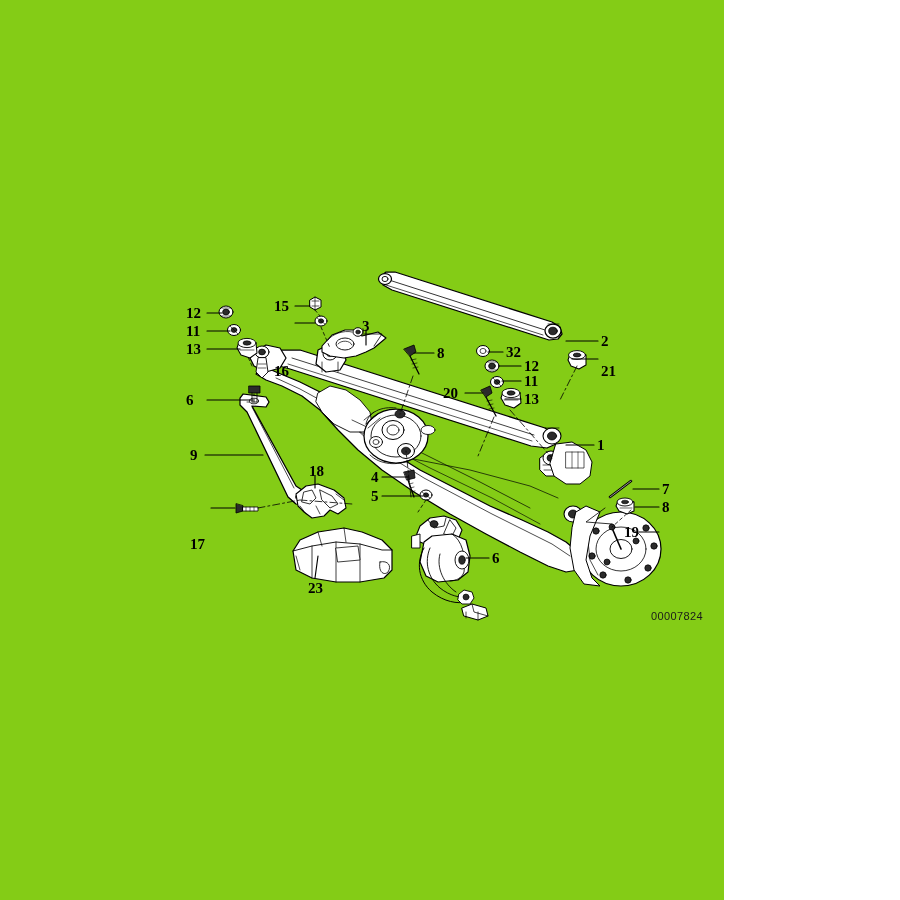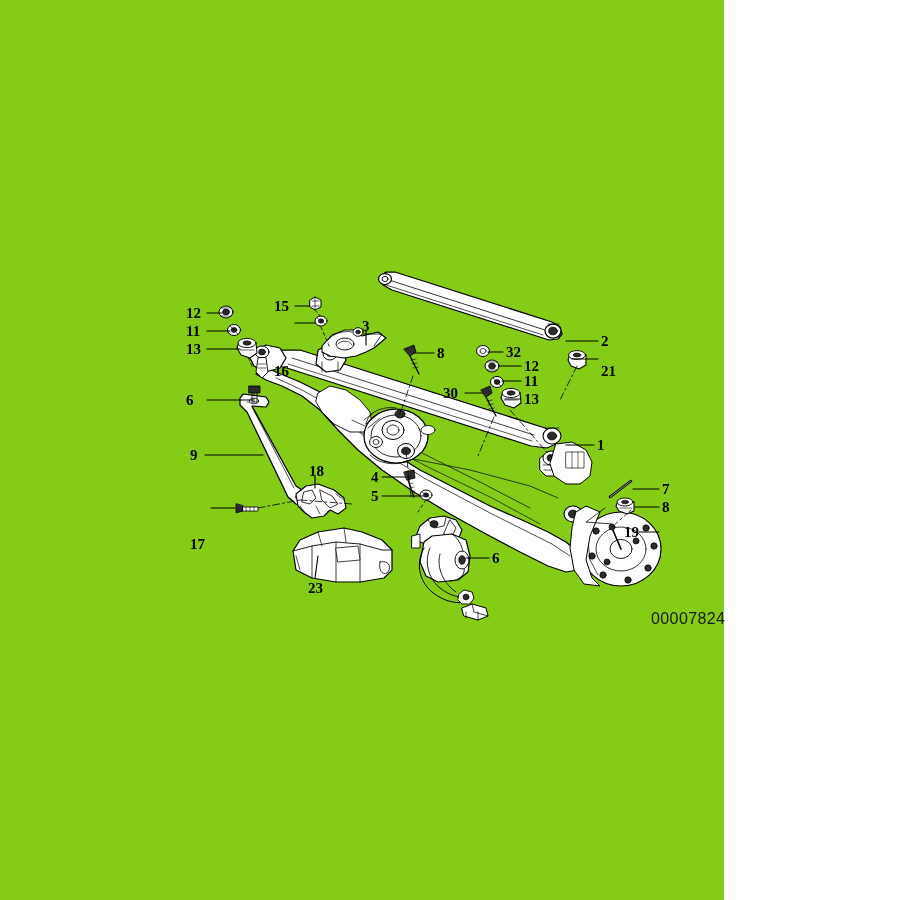--- a/index.html
+++ b/index.html
@@ -5,21 +5,21 @@
 <style>
   html,body{margin:0;padding:0;background:#ffffff;}
   body{width:900px;height:900px;overflow:hidden;
        font-family:"Liberation Serif",serif;}
   #stage{position:relative;width:724px;height:900px;background:#84cc16;}
   svg.dgm{position:absolute;left:0;top:0;width:900px;height:900px;}
   .lbl{position:absolute;font-family:"Liberation Serif",serif;
        font-weight:bold;font-size:15px;color:#000;line-height:1;
        white-space:nowrap;}
   .diagid{position:absolute;font-family:"Liberation Sans",sans-serif;
-       font-weight:normal;font-size:16px;color:#1a1a1a;letter-spacing:.4px;
+       font-weight:normal;font-size:11px;color:#1a1a1a;letter-spacing:.4px;
        white-space:nowrap;}
 </style>
 </head>
 <body>
 
 <div id="stage">
 
   <svg class="dgm" viewBox="0 0 900 900">
     <g fill="none" stroke="#000" stroke-width="1.25" stroke-linecap="round" stroke-linejoin="round">
 
@@ -360,21 +360,21 @@
       <div class="lbl" style="left: 274px; top: 299px;">15</div>
       <div class="lbl" style="left: 274px; top: 316px; margin-top: 48px;">16</div>
       <div class="lbl" style="left: 362px; top: 319px;">3</div>
       <div class="lbl" style="left: 601px; top: 334px;">2</div>
       <div class="lbl" style="left: 601px; top: 352px; margin-top: 12px;">21</div>
       <div class="lbl" style="left: 506px; top: 345px;">32</div>
       <div class="lbl" style="left: 524px; top: 359px;">12</div>
       <div class="lbl" style="left: 524px; top: 374px;">11</div>
       <div class="lbl" style="left: 524px; top: 392px;">13</div>
       <div class="lbl" style="left: 437px; top: 346px;">8</div>
-      <div class="lbl" style="left: 443px; top: 386px;">30</div>
+      <div class="lbl" style="left: 443px; top: 386px;">20</div>
       <div class="lbl" style="left: 597px; top: 438px;">1</div>
       <div class="lbl" style="left: 186px; top: 393px;">6</div>
       <div class="lbl" style="left: 190px; top: 448px;">9</div>
       <div class="lbl" style="left: 190px; top: 501px; margin-top: 36px;">17</div>
       <div class="lbl" style="left: 309px; top: 464px;">18</div>
       <div class="lbl" style="left: 371px; top: 470px;">4</div>
       <div class="lbl" style="left: 371px; top: 489px;">5</div>
       <div class="lbl" style="left: 662px; top: 482px;">7</div>
       <div class="lbl" style="left: 662px; top: 500px;">8</div>
       <div class="lbl" style="left: 624px; top: 525px;">19</div>

